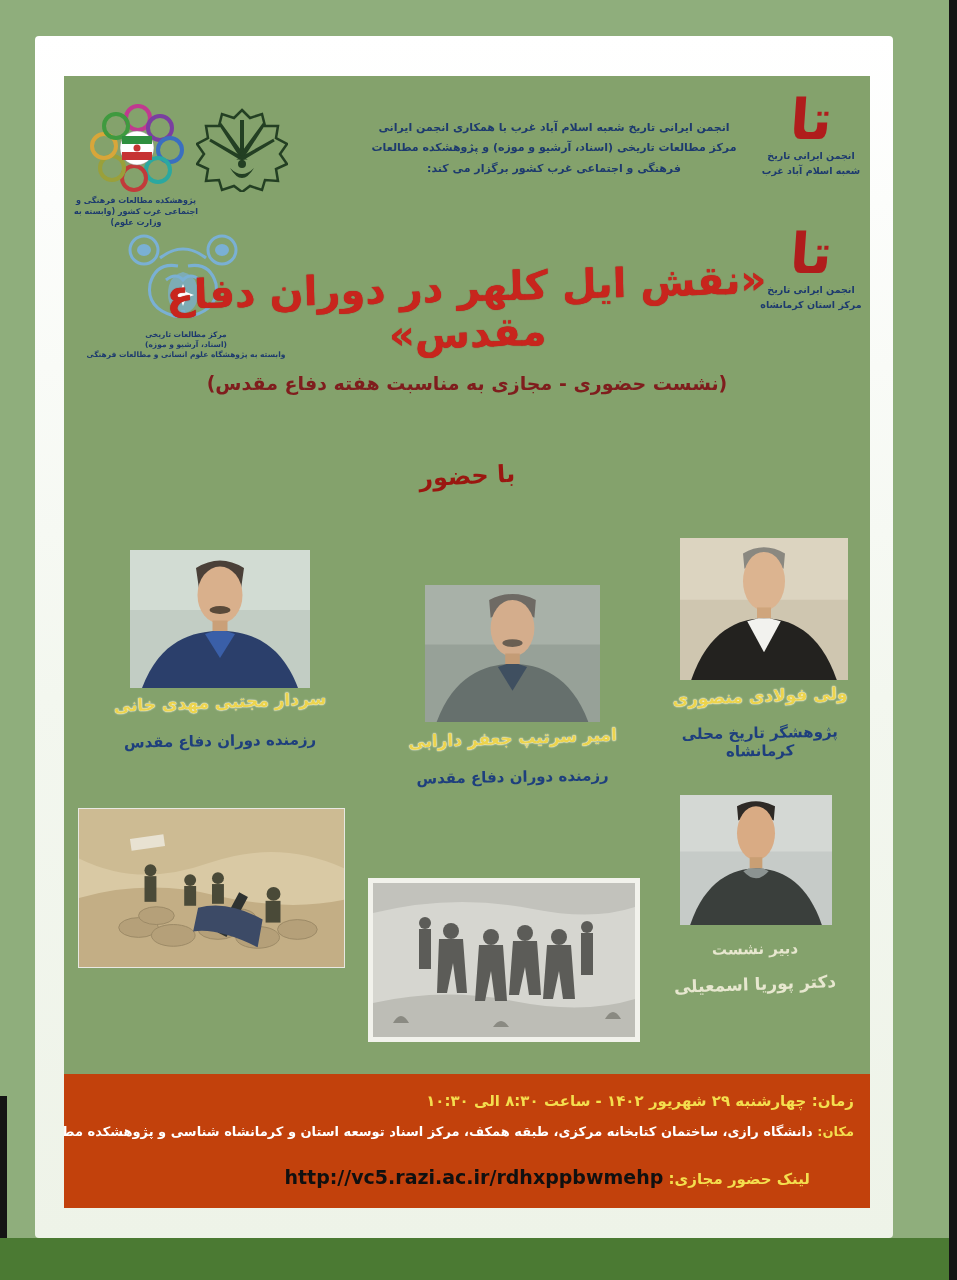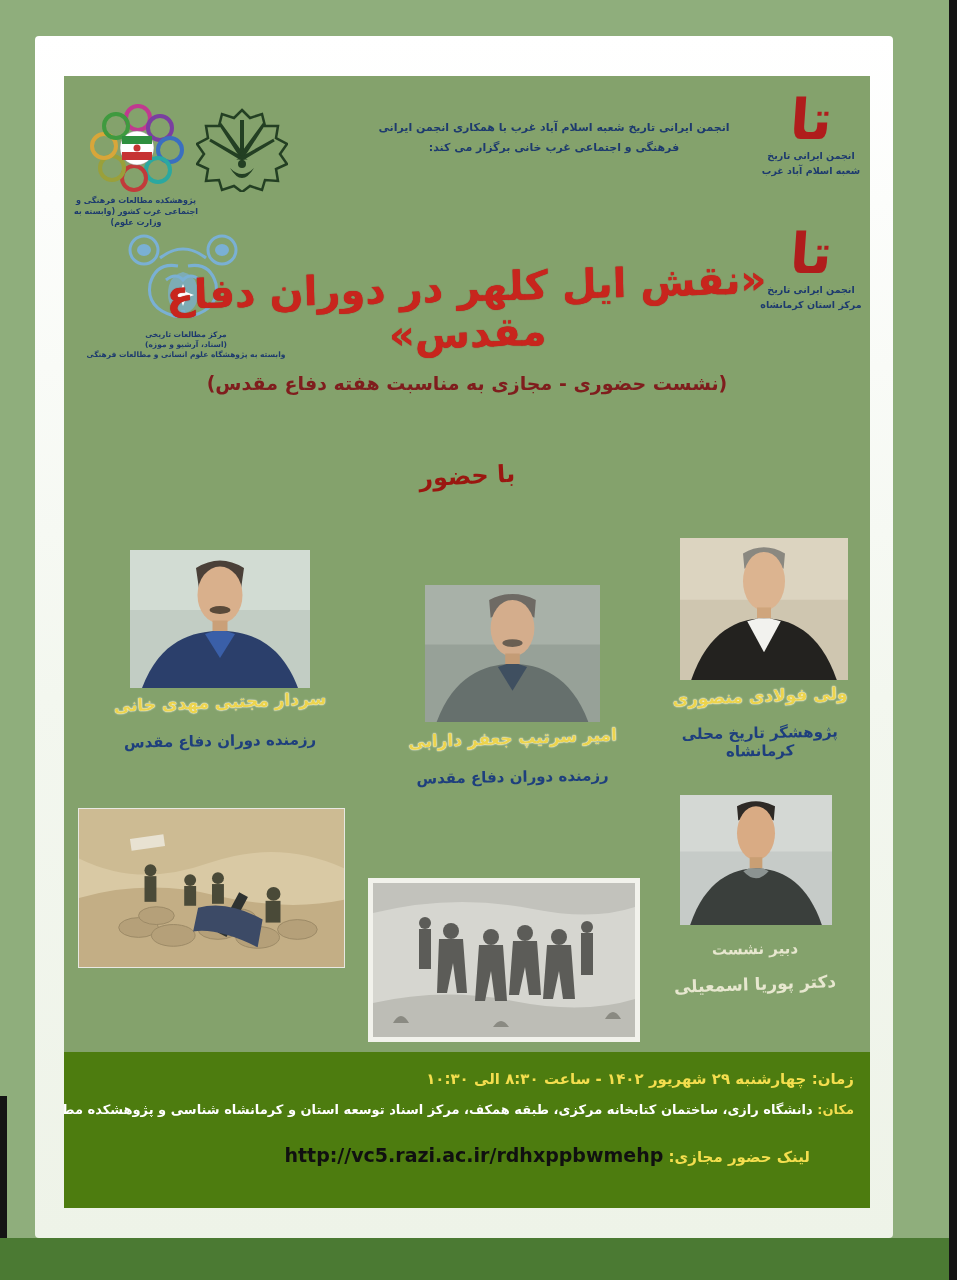--- a/index.html
+++ b/index.html
@@ -106,22 +106,22 @@
   .p4-photo { left:616px; top:719px; width:152px; height:130px; }
   .p4-role  { left:596px; top:864px; width:190px; }
   .p4-name  { left:586px; top:898px; width:210px; }
 
   
   .war1 { left:14px;  top:732px; width:267px; height:160px; border:1px solid #e8e8e2; }
   .war2 { left:304px; top:802px; width:272px; height:164px; border:5px solid #f2f2ec; }
 
   
   .footer {
-    left:0; top:976px; width:806px; height:156px;
-    background:#4d7c0f;
+    left:0; top:998px; width:806px; height:156px;
+    background:#c2410c;
   }
   .foot-line { direction:rtl; font-weight:bold; white-space:nowrap; }
   .foot-time { position:absolute; right:16px; top:18px; font-size:15px; color:#ffffff; }
   .foot-time .lbl { color:#f4de4e; }
   .foot-time .val { color:#f4de4e; }
   .foot-loc  { position:absolute; right:16px; top:50px; font-size:13px; color:#ffffff; }
   .foot-loc .lbl { color:#f4de4e; }
   .foot-link { position:absolute; right:60px; top:92px; font-size:15px; }
   .foot-link .lbl { color:#f4de4e; }
   .foot-link .url {
@@ -212,21 +212,22 @@
   <div class="abs red-logo-box assoc2">
     <div class="red-glyph">تا</div>
     <div class="red-cap">
       <div>انجمن ایرانی تاریخ</div>
       <div>مرکز استان کرمانشاه</div>
     </div>
   </div>
 
   <div class="abs org-par">
     <div>انجمن ایرانی تاریخ شعبه اسلام آباد غرب  با همکاری انجمن ایرانی</div>
-    <div>فرهنگی و اجتماعی غرب خانی برگزار می کند:</div>
+    <div>مرکز مطالعات تاریخی  (اسناد، آرشیو و موزه) و پژوهشکده مطالعات</div>
+    <div>فرهنگی و اجتماعی غرب کشور برگزار می کند:</div>
   </div>
 
   <div class="abs title">«نقش ایل کلهر در دوران دفاع مقدس»</div>
   <div class="abs subtitle">(نشست حضوری - مجازی به مناسبت هفته دفاع مقدس)</div>
   <div class="abs with-presence">با حضور</div>
 
   <div class="abs photo p1-photo">
     <svg viewBox="0 0 120 92" preserveAspectRatio="none">
       <rect width="120" height="92" fill="#c2cdc4"></rect>
       <rect width="120" height="40" fill="#d2dcd3"></rect>

